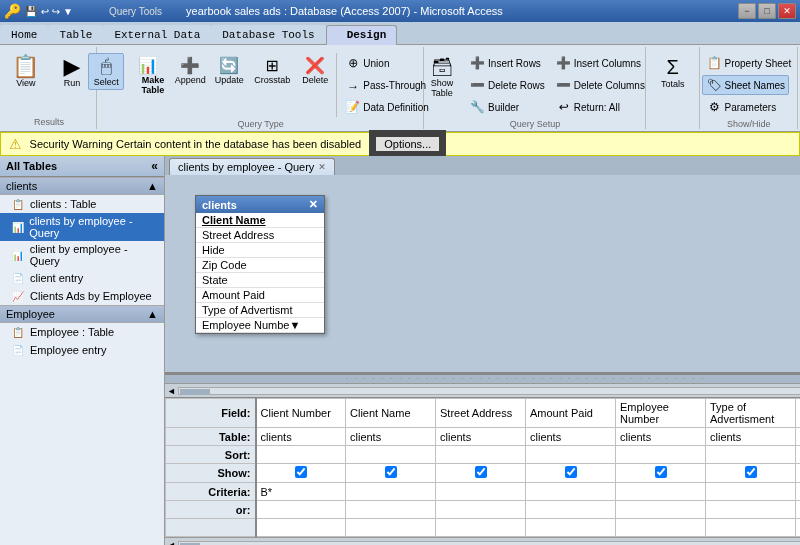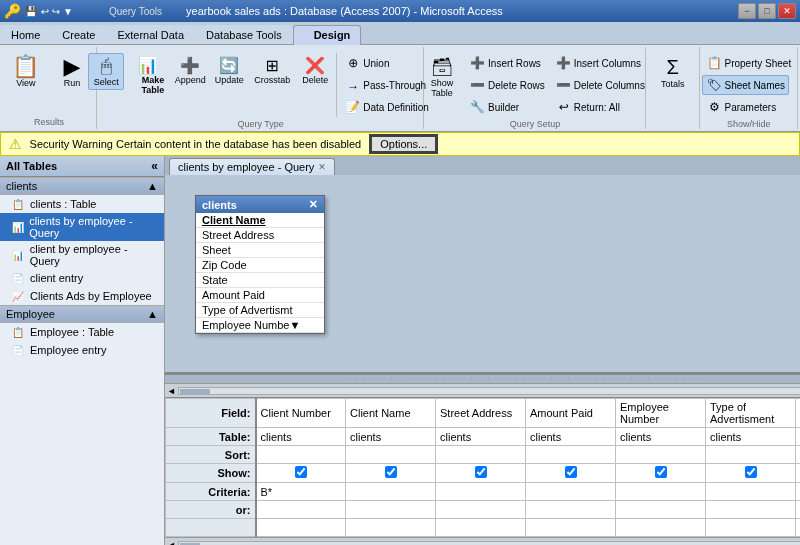--- a/index.html
+++ b/index.html
@@ -7,38 +7,38 @@
 
     
     .title-bar { background: linear-gradient(to bottom, #4a7cbf, #2a5aa0); color: white; height: 22px; display: flex; align-items: center; justify-content: space-between; padding: 0 4px; font-size: 11px; }
     .title-bar-left { display: flex; align-items: center; gap: 4px; }
     .title-bar-controls { display: flex; gap: 2px; }
     .tb-btn { width: 18px; height: 16px; font-size: 9px; display: flex; align-items: center; justify-content: center; background: linear-gradient(to bottom, #c0c0c0, #a0a0a0); border: 1px solid #888; cursor: pointer; border-radius: 1px; color: #333; }
 
     
     .ribbon { background: #dce6f0; border-bottom: 1px solid #999; }
     .ribbon-tabs { display: flex; background: #bcd; border-bottom: 1px solid #999; padding-top: 3px; }
-    .ribbon-tab { padding: 3px 10px; font-size: 11px; cursor: pointer; border: 1px solid transparent; border-bottom: none; border-radius: 3px 3px 0 0; background: #c8d8e8; }
+    .ribbon-tab { padding: 3px 10px; font-size: 11px; cursor: pointer; border: 1px solid transparent; border-bottom: none; border-radius: 3px 3px 0 0; background: #c8d8e8; font-family: Liberation Mono, monospace; }
     .ribbon-tab.active { background: #dce6f0; border-color: #999; border-bottom-color: #dce6f0; z-index: 1; margin-bottom: -1px; }
     .ribbon-tab.design { background: #c8d4f0; border-color: #999; border-bottom-color: #c8d4f0; font-weight: bold; padding-left: 20px; }
 
     .ribbon-content { display: flex; align-items: stretch; padding: 2px; gap: 1px; height: 86px; }
     .ribbon-group { display: flex; flex-direction: column; align-items: center; border-right: 1px solid #bbb; padding: 2px 6px; min-width: 50px; }
     .ribbon-group-label { font-size: 9px; color: #666; margin-top: auto; padding-top: 2px; }
     .ribbon-group-items { display: flex; gap: 2px; align-items: flex-start; flex: 1; padding-top: 4px; }
     .ribbon-btn-large { display: flex; flex-direction: column; align-items: center; cursor: pointer; padding: 2px 4px; border: 1px solid transparent; border-radius: 2px; font-size: 9px; width: 44px; }
     .ribbon-btn-large .icon { font-size: 22px; line-height: 1; }
     .ribbon-btn-small { display: flex; align-items: center; gap: 2px; cursor: pointer; padding: 1px 3px; border: 1px solid transparent; border-radius: 2px; font-size: 10px; white-space: nowrap; }
     .ribbon-btn-small .icon-sm { width: 16px; height: 16px; font-size: 12px; display: flex; align-items: center; justify-content: center; }
     .ribbon-active-btn { background: #b8d4f0; border-color: #88a8d0 !important; }
 
     
     .security-bar { background: #ffffc0; border: 1px solid #c8c800; display: flex; align-items: center; padding: 2px 8px; gap: 8px; font-size: 11px; height: 24px; }
     .security-icon { color: #c8a000; font-size: 14px; }
-    .security-btn { background: #e0e0e0; border: 3px solid #404040; padding: 1px 8px; cursor: pointer; font-size: 11px; }
+    .security-btn { background: #e0e0e0; border: 7px solid #404040; padding: 1px 8px; cursor: pointer; font-size: 11px; }
 
     
     .main-area { display: flex; height: calc(545px - 22px - 86px - 24px - 22px); }
 
     
     .nav-pane { width: 165px; background: #e8eef5; border-right: 1px solid #999; display: flex; flex-direction: column; }
     .nav-header { background: linear-gradient(to bottom, #c0cfe0, #a8bdd8); padding: 3px 6px; display: flex; align-items: center; justify-content: space-between; font-weight: bold; font-size: 11px; border-bottom: 1px solid #888; }
     .nav-collapse-btn { cursor: pointer; font-size: 12px; }
     .nav-section-header { background: linear-gradient(to bottom, #b0c0d8, #98adc8); padding: 2px 6px; display: flex; align-items: center; justify-content: space-between; font-size: 11px; border-top: 1px solid #aaa; border-bottom: 1px solid #aaa; cursor: pointer; }
     .nav-item { display: flex; align-items: center; gap: 4px; padding: 2px 6px 2px 12px; font-size: 11px; cursor: pointer; }
@@ -88,21 +88,21 @@
   <div class="title-bar-controls">
     <div class="tb-btn">−</div>
     <div class="tb-btn">□</div>
     <div class="tb-btn" style="background:linear-gradient(to bottom,#e05050,#c03030);color:white;">✕</div>
   </div>
 </div>
 
 <div class="ribbon">
   <div class="ribbon-tabs">
     <div class="ribbon-tab">Home</div>
-    <div class="ribbon-tab">Create</div>
+    <div class="ribbon-tab">Table</div>
     <div class="ribbon-tab">External Data</div>
     <div class="ribbon-tab">Database Tools</div>
     <div class="ribbon-tab active design">Design</div>
   </div>
 
   <div class="ribbon-content">
 
     <div class="ribbon-group">
       <div class="ribbon-group-items">
         <div class="ribbon-btn-large">
@@ -309,21 +309,21 @@
         <div class="table-area">
 
           <div class="table-box">
             <div class="table-box-header">
               <span>clients</span>
               <span>✕</span>
             </div>
             <div class="table-box-list">
               <div class="table-field">Client Name</div>
               <div class="table-field">Street Address</div>
-              <div class="table-field">Sheet</div>
+              <div class="table-field">Hide</div>
               <div class="table-field">Zip Code</div>
               <div class="table-field">State</div>
               <div class="table-field">Amount Paid</div>
               <div class="table-field">Type of Advertismt</div>
               <div class="table-field">Employee Numbe▼</div>
             </div>
           </div>
         </div>
 
         <div class="splitter-dots">· · · · · · · · · · · · · · · · · · · · · · · · · · · · · · · · · · · · · · · · ·</div>

